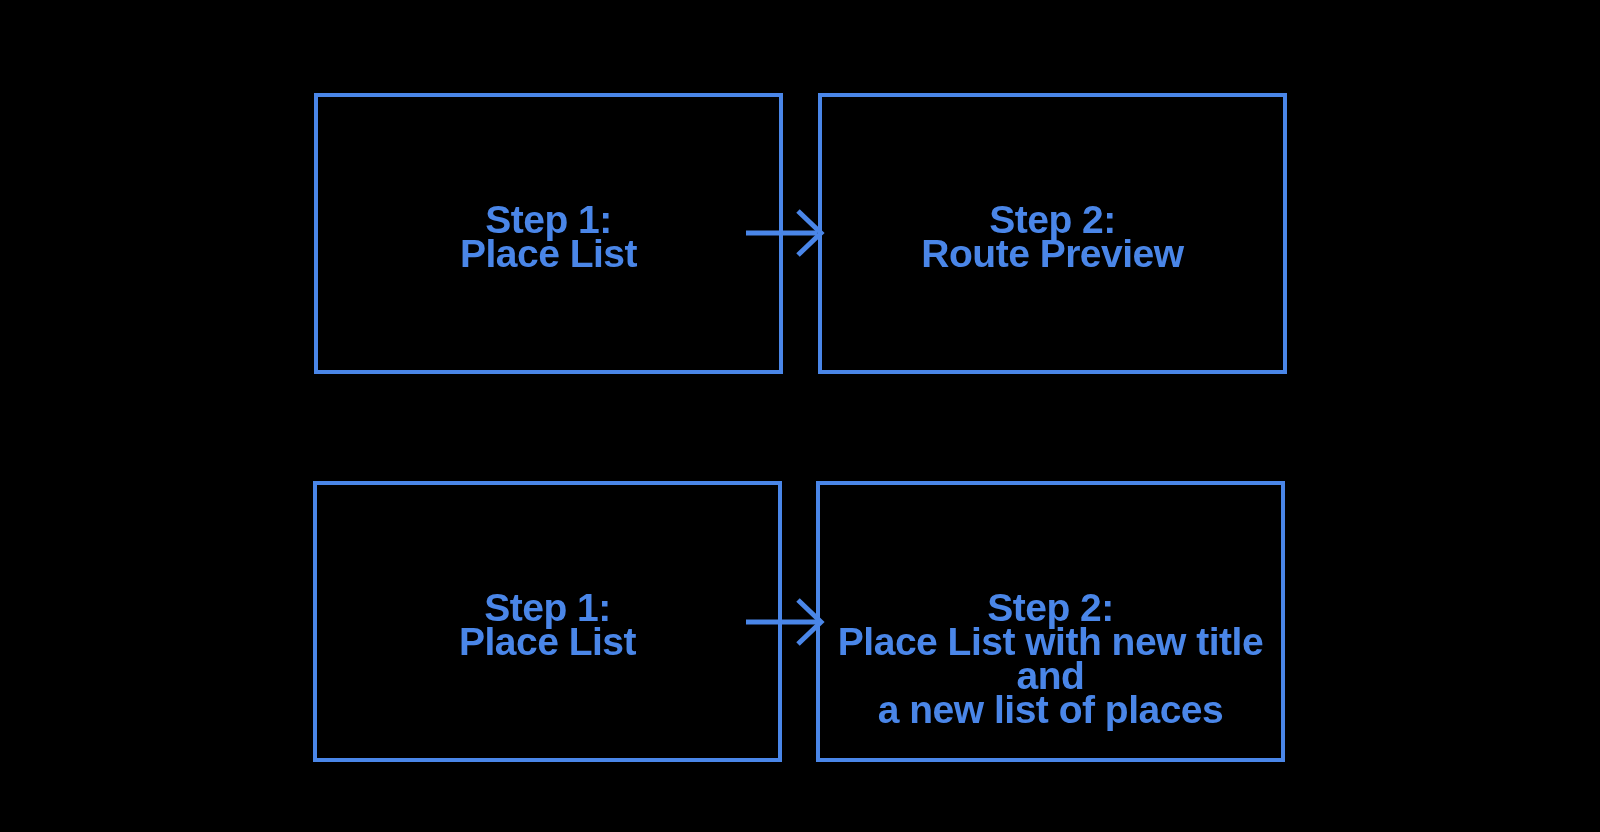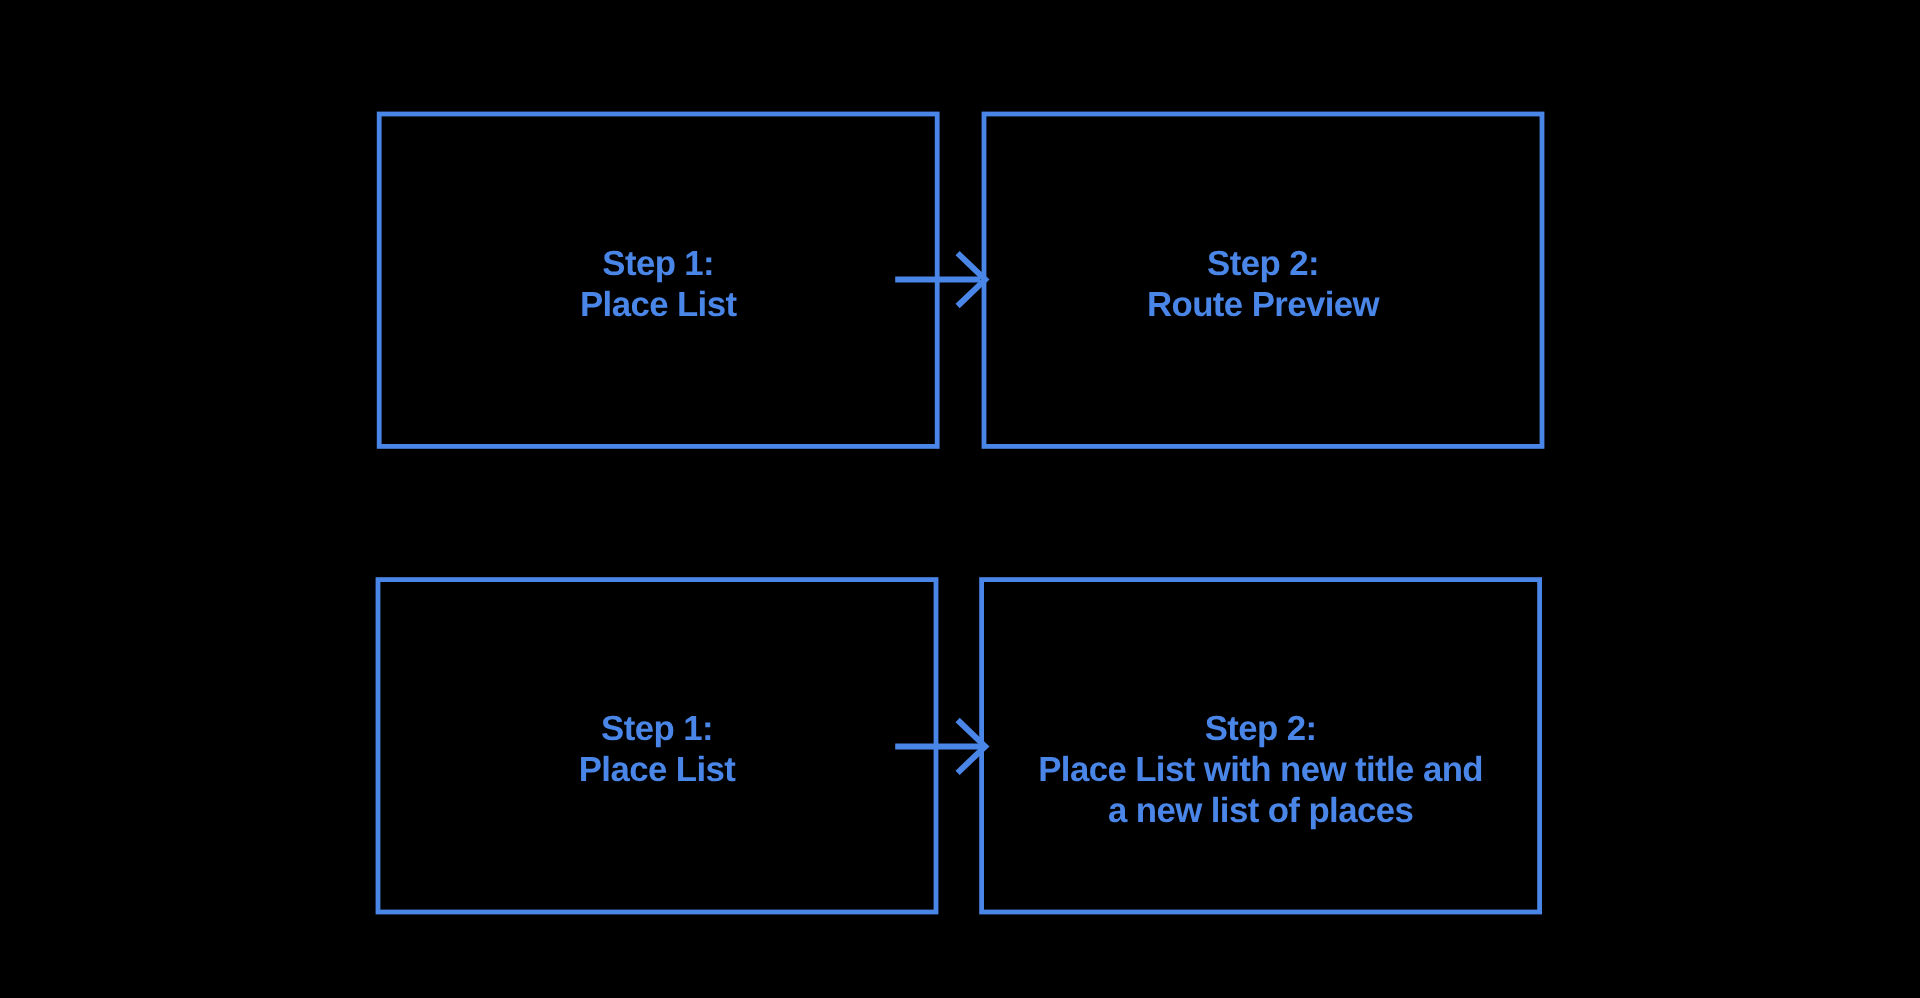--- a/index.html
+++ b/index.html
@@ -23,21 +23,21 @@
     background: transparent;
     box-sizing: content-box;
   }
   .flow-box .box-label {
     position: absolute;
     top: 106px;
     left: 0;
     width: 100%;
     text-align: center;
     color: #4a86e8;
-    font-size: 29px;
+    font-size: 39px;
     font-weight: 700;
     line-height: 34px;
     letter-spacing: -0.5px;
     white-space: pre-line;
   }
   .box-r1c1 { left: 314px; top: 93px; }
   .box-r1c2 { left: 818px; top: 93px; }
   .box-r2c1 { left: 313px; top: 481px; }
   .box-r2c2 { left: 816px; top: 481px; }
   .arrows-overlay {

